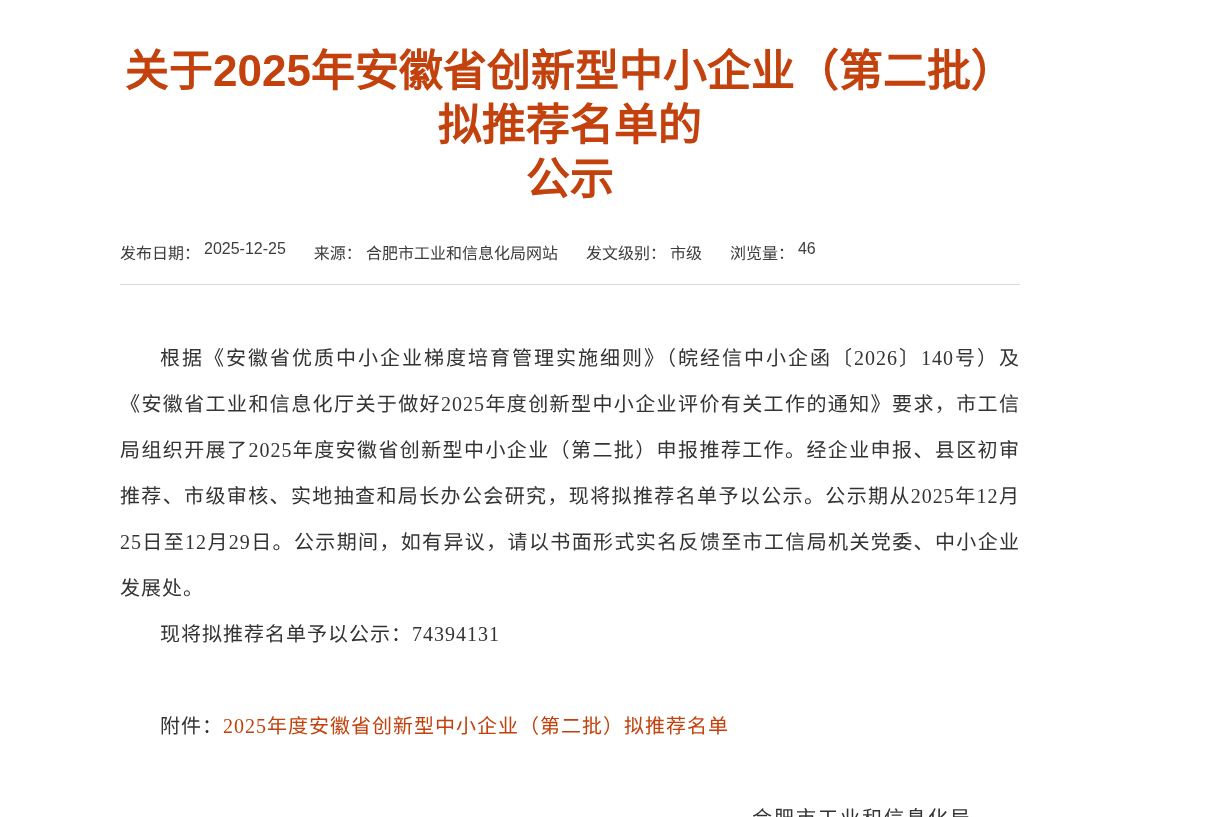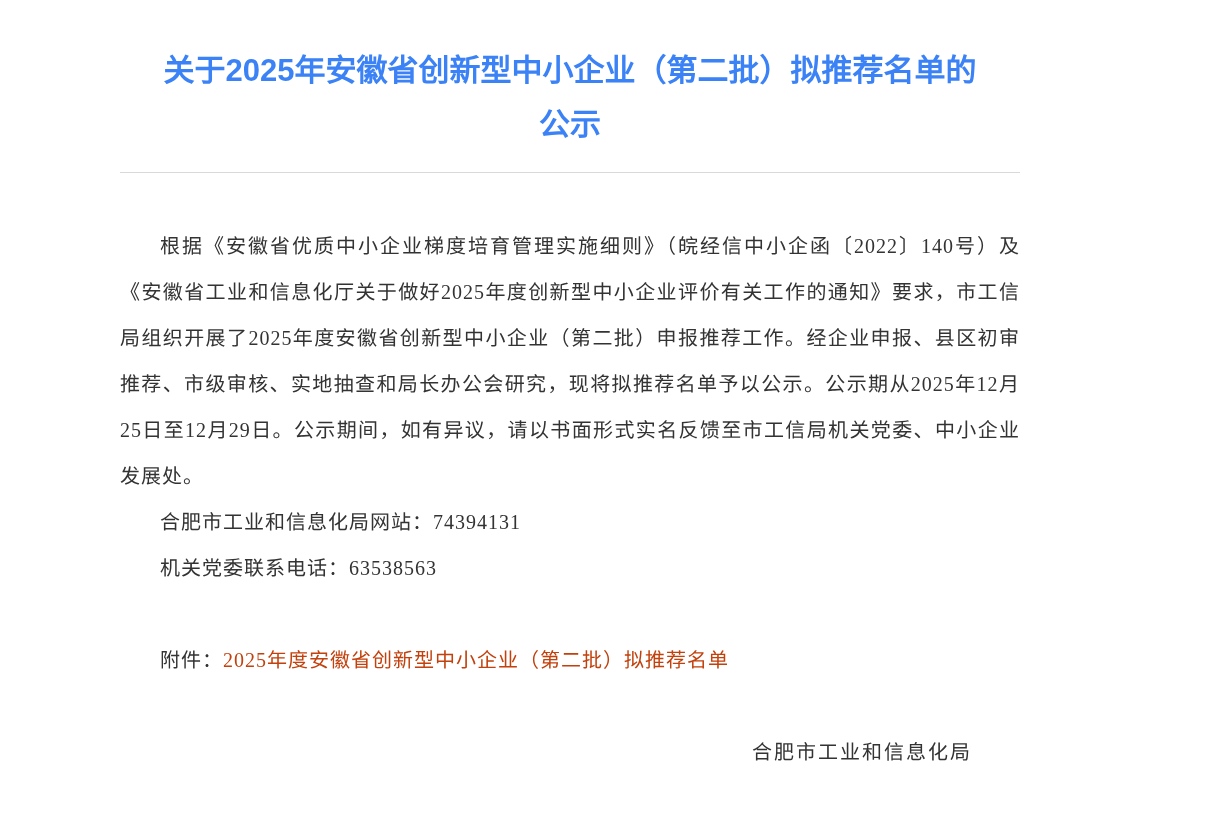--- a/index.html
+++ b/index.html
@@ -17,24 +17,24 @@
   .page {
     width: 900px;
     margin-left: 120px;
   }
   
   .article-title {
     margin: 0;
     padding-top: 44px;
     text-align: center;
     font-family: "Liberation Sans", "DejaVu Sans", sans-serif;
-    font-size: 31px;
+    font-size: 44px;
     font-weight: 700;
     line-height: 54px;
-    color: #3b82f6;
+    color: #c2410c;
   }
   
   .meta-bar {
     margin-top: 34px;
     display: flex;
     align-items: center;
     gap: 28px;
     font-size: 16px;
     font-weight: 500;
     color: #3d3d3d;
@@ -89,34 +89,49 @@
 </head>
 <body>
 
 <div class="page">
 
   <h1 class="article-title">
     <span>关于2025年安徽省创新型中小企业（第二批）拟推荐名单的</span><br>
     <span>公示</span>
   </h1>
 
+  <div class="meta-bar">
+    <span class="meta-item">
+      <span class="meta-label">发布日期：</span>
+      <span class="meta-value">2025-12-25</span>
+    </span>
+    <span class="meta-item">
+      <span class="meta-label">来源：</span>
+      <span class="meta-value">合肥市工业和信息化局网站</span>
+    </span>
+    <span class="meta-item">
+      <span class="meta-label">发文级别：</span>
+      <span class="meta-value">市级</span>
+    </span>
+    <span class="meta-item">
+      <span class="meta-label">浏览量：</span>
+      <span class="meta-value">46</span>
+    </span>
+  </div>
 
   <hr class="divider">
 
   <div class="article-body">
 
-    <p class="para">根据《安徽省优质中小企业梯度培育管理实施细则》（皖经信中小企函〔2022〕140号）及《安徽省工业和信息化厅关于做好2025年度创新型中小企业评价有关工作的通知》要求，市工信局组织开展了2025年度安徽省创新型中小企业（第二批）申报推荐工作。经企业申报、县区初审推荐、市级审核、实地抽查和局长办公会研究，现将拟推荐名单予以公示。公示期从2025年12月25日至12月29日。公示期间，如有异议，请以书面形式实名反馈至市工信局机关党委、中小企业发展处。</p>
+    <p class="para">根据《安徽省优质中小企业梯度培育管理实施细则》（皖经信中小企函〔2026〕140号）及《安徽省工业和信息化厅关于做好2025年度创新型中小企业评价有关工作的通知》要求，市工信局组织开展了2025年度安徽省创新型中小企业（第二批）申报推荐工作。经企业申报、县区初审推荐、市级审核、实地抽查和局长办公会研究，现将拟推荐名单予以公示。公示期从2025年12月25日至12月29日。公示期间，如有异议，请以书面形式实名反馈至市工信局机关党委、中小企业发展处。</p>
 
     <p class="para">
-      <span>合肥市工业和信息化局网站：</span><span>74394131</span>
+      <span>现将拟推荐名单予以公示：</span><span>74394131</span>
     </p>
 
-    <p class="para">
-      <span>机关党委联系电话：</span><span>63538563</span>
-    </p>
 
     <p class="para attachment-line">
       <span>附件：</span><a class="attachment-link">2025年度安徽省创新型中小企业（第二批）拟推荐名单</a>
     </p>
 
     <div class="signature-block">
       <div class="sig-inner">
         <p class="sig-org">合肥市工业和信息化局</p>
         
       </div>

